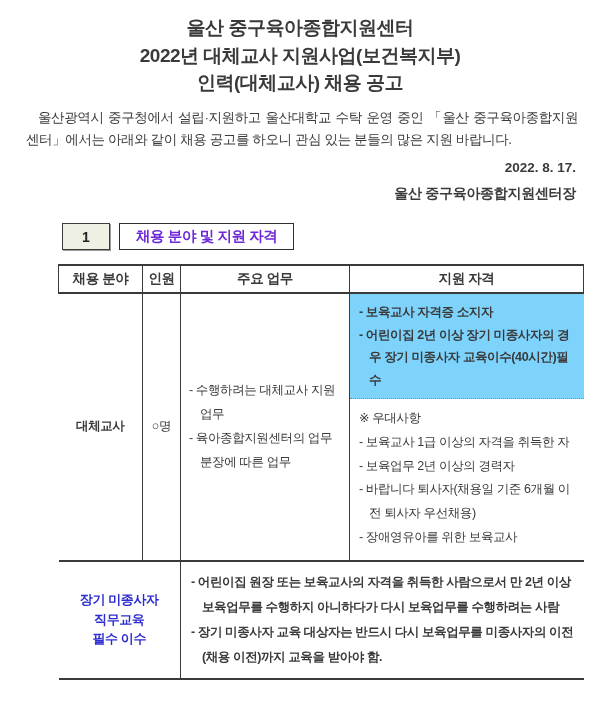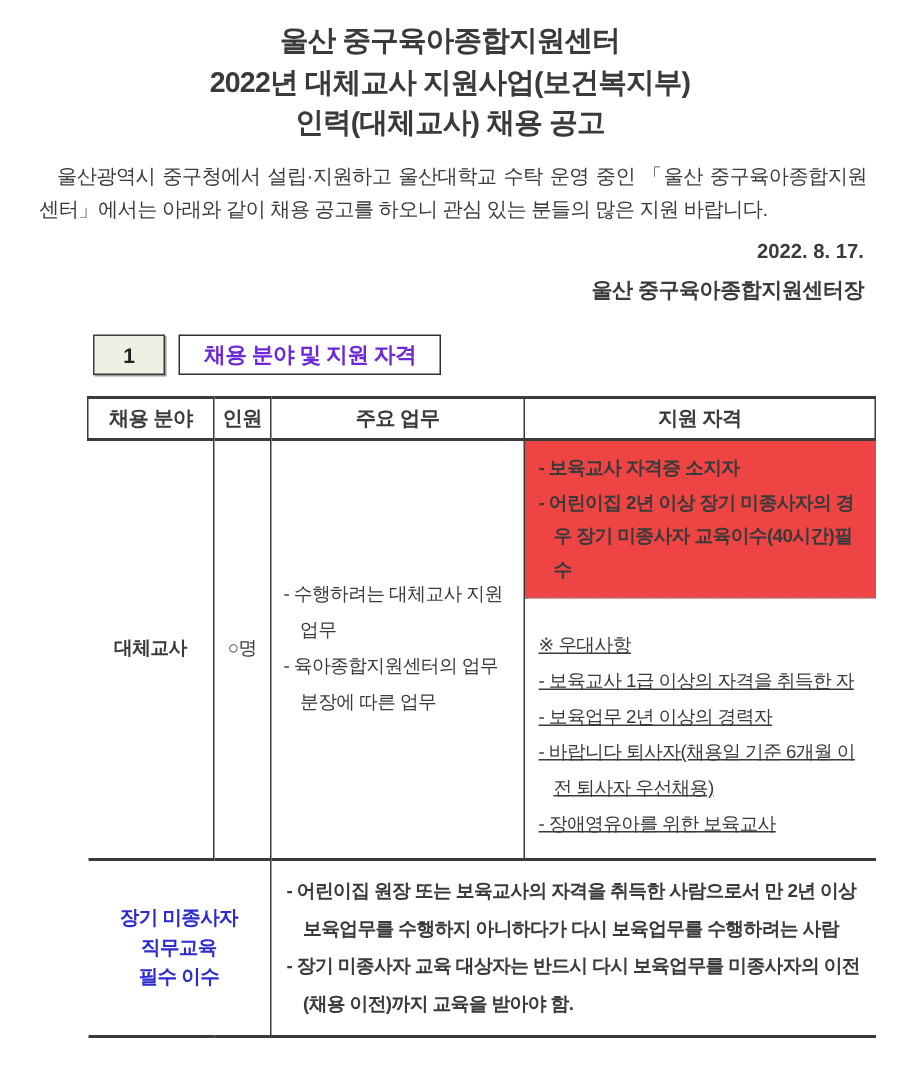--- a/index.html
+++ b/index.html
@@ -59,26 +59,26 @@
   table.recruit tbody td:first-child { border-left:none; }
   table.recruit tbody td:last-child  { border-right:none; }
   table.recruit tbody tr.row-main td { border-bottom:2.2px solid #3a3a3a; }
 
   .cell-center { text-align:center; font-weight:bold; font-size:13px; }
   .duties { padding:6px 6px 6px 8px; }
   .duty-item { padding-left:11px; text-indent:-11px; line-height:1.9; }
 
   td.qual-cell { padding:0; vertical-align:top; }
   .qual-top {
-    background:#ef4444; padding:7px 8px 7px 9px;
+    background:#7dd3fc; padding:7px 8px 7px 9px;
     border-bottom:1.5px dotted #8a8a8a;
     font-weight:bold;
   }
   .qual-top .q-item { padding-left:10px; text-indent:-10px; line-height:1.8; }
-  .qual-bottom { padding:20px 8px 10px 9px;text-decoration:underline; }
+  .qual-bottom { padding:8px 8px 10px 9px; }
   .qual-bottom .q-title { line-height:1.9; }
   .qual-bottom .q-item { padding-left:10px; text-indent:-10px; line-height:1.9; }
 
   td.blue-cell { text-align:center; }
   .blue-line { color:#2b2bd0; font-weight:bold; font-size:13px; line-height:1.5; }
   td.row2-content { height:118px; padding:8px 8px 8px 10px; font-weight:bold; }
   .row2-item { padding-left:11px; text-indent:-11px; line-height:2.0; }
 </style>
 </head>
 <body>

